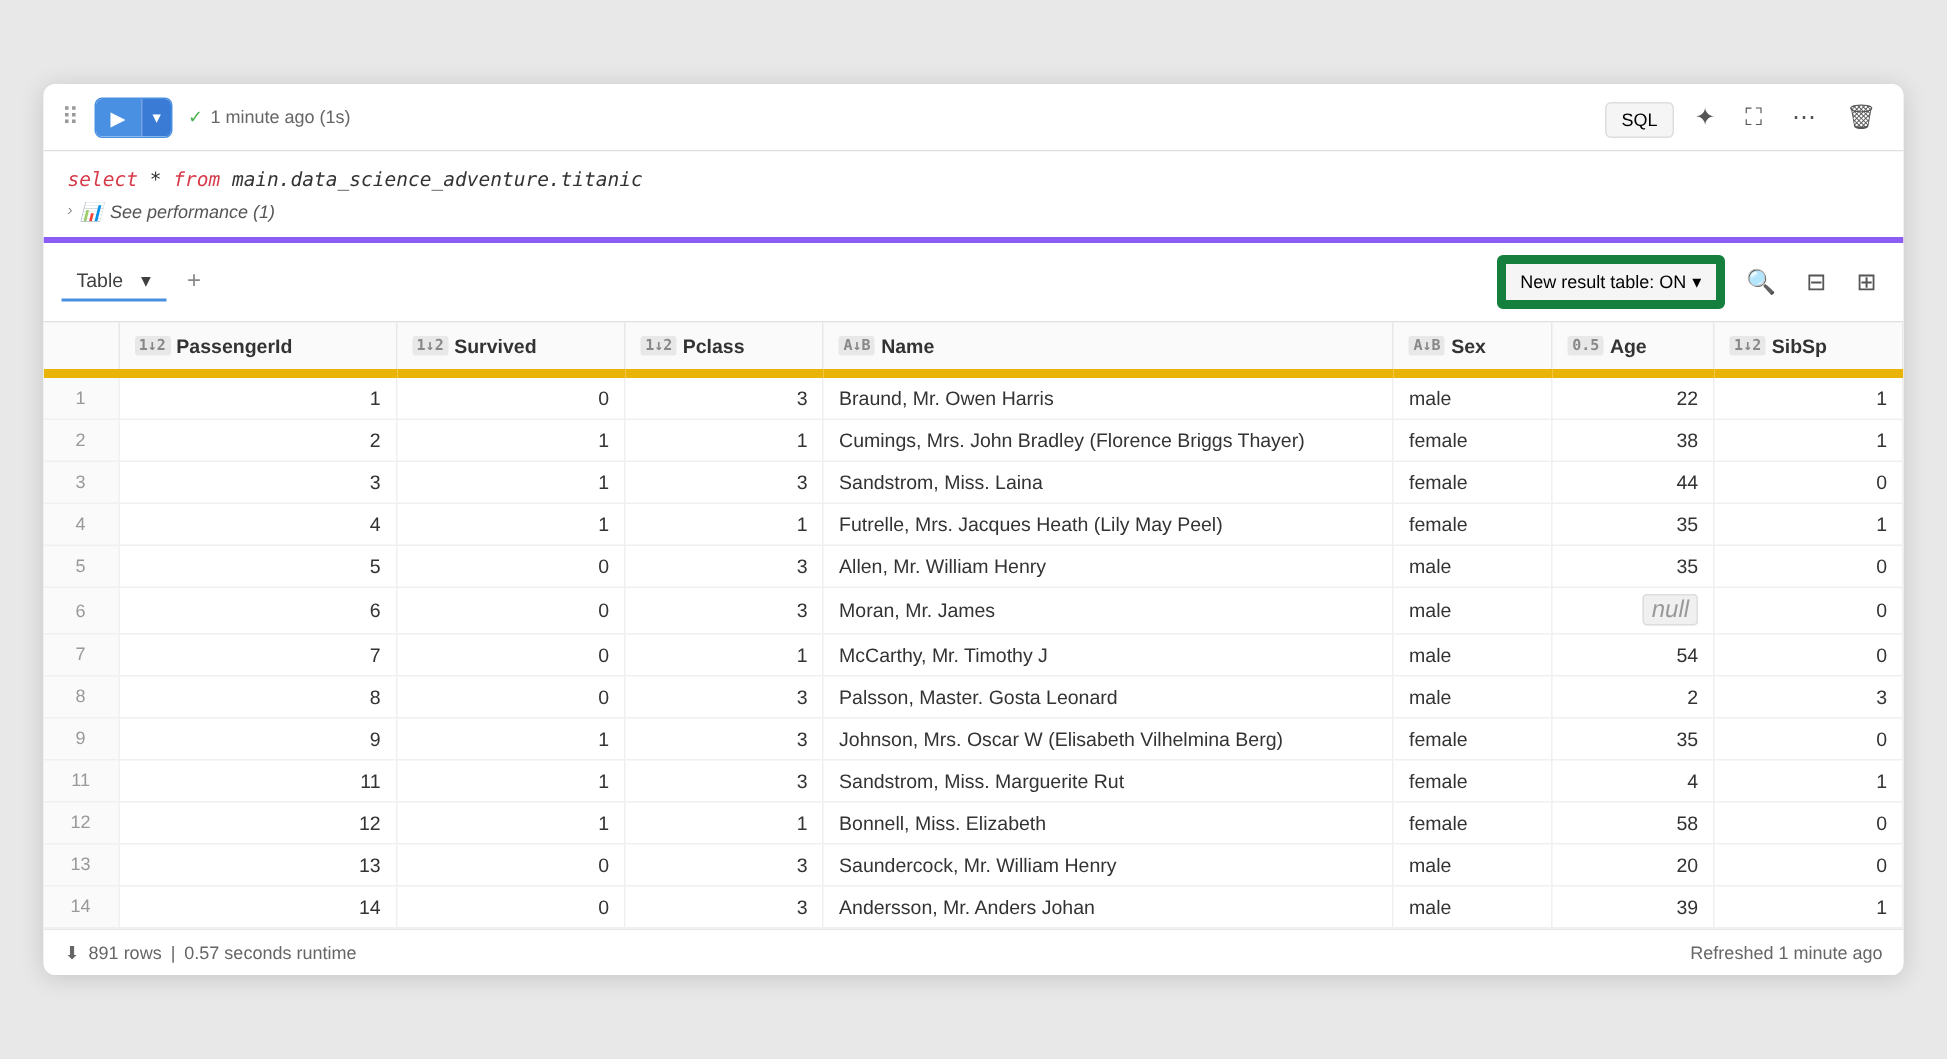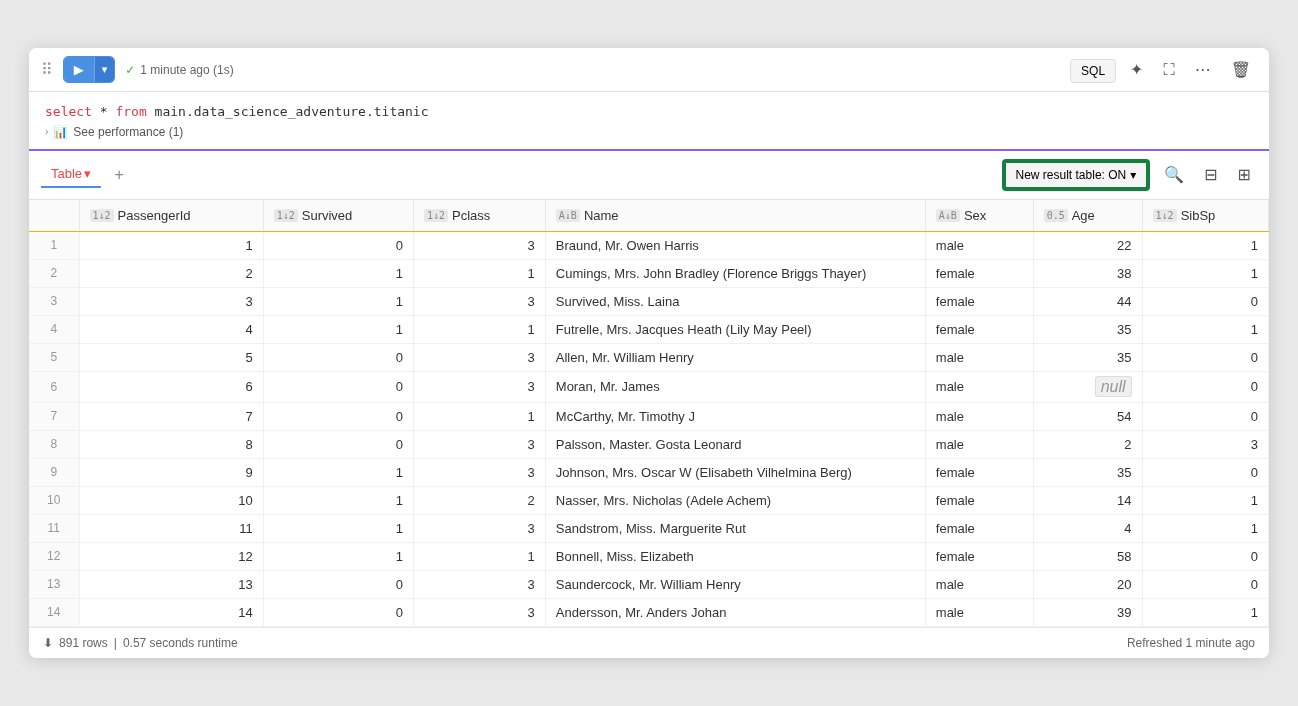--- a/index.html
+++ b/index.html
@@ -87,21 +87,22 @@
       cursor: pointer;
       color: #555;
       font-size: 16px;
       padding: 4px 6px;
       border-radius: 4px;
     }
     
     .code-area {
       padding: 10px 16px 8px;
       background: #fff;
-      border-bottom: 2px solid #8b5cf6;
+      border-bottom: 4px solid #8b5cf6;
+      font-style: italic;
     }
     .code-line {
       font-family: 'Consolas', 'Monaco', monospace;
       font-size: 13px;
       line-height: 1.6;
     }
     .kw-select { color: #d73a49; font-weight: 500; }
     .kw-from { color: #d73a49; font-weight: 500; }
     .code-normal { color: #333; }
     .code-path { color: #333; }
@@ -123,72 +124,72 @@
     .results-toolbar {
       display: flex;
       align-items: center;
       padding: 8px 12px;
       border-bottom: 1px solid #e0e0e0;
       gap: 8px;
     }
     .tab-btn {
       display: flex;
       align-items: center;
-      gap: 2px;
+      gap: 12px;
       padding: 5px 10px;
       border: none;
       background: none;
       cursor: pointer;
       font-size: 13px;
-      color: #ef4444;
+      color: #404040;
       border-bottom: 2px solid #4a90e2;
       font-weight: 500;
     }
     .tab-add-btn {
       background: none;
       border: none;
       cursor: pointer;
       color: #888;
       font-size: 16px;
       padding: 4px 6px;
     }
     .results-toolbar-right {
       margin-left: auto;
       display: flex;
       align-items: center;
       gap: 8px;
     }
     .result-table-btn {
       background: #f5f5f5;
-      border: 4px solid #15803d;
+      border: 6px solid #15803d;
       border-radius: 4px;
       padding: 5px 10px;
       cursor: pointer;
       font-size: 12px;
       display: flex;
       align-items: center;
       gap: 4px;
       margin-left: 24px;
     }
     
     .data-table-wrapper {
       overflow-x: auto;
     }
     .data-table {
       width: 100%;
       border-collapse: collapse;
       font-size: 13px;
     }
     .data-table th {
       background: #fafafa;
-      border-bottom: 1px solid #eab308;
+      border-bottom: 6px solid #eab308;
       border-right: 1px solid #e8e8e8;
       padding: 8px 10px;
       text-align: left;
-      font-weight: 400;
+      font-weight: 700;
       color: #333;
       white-space: nowrap;
     }
     .data-table th:first-child {
       width: 50px;
       text-align: center;
     }
     .data-table th .col-header {
       display: flex;
       align-items: center;
@@ -361,21 +362,21 @@
               <td>Cumings, Mrs. John Bradley (Florence Briggs Thayer)</td>
               <td>female</td>
               <td class="num">38</td>
               <td class="num">1</td>
             </tr>
             <tr>
               <td>3</td>
               <td class="num">3</td>
               <td class="num">1</td>
               <td class="num">3</td>
-              <td>Survived, Miss. Laina</td>
+              <td>Sandstrom, Miss. Laina</td>
               <td>female</td>
               <td class="num">44</td>
               <td class="num">0</td>
             </tr>
             <tr>
               <td>4</td>
               <td class="num">4</td>
               <td class="num">1</td>
               <td class="num">1</td>
               <td>Futrelle, Mrs. Jacques Heath (Lily May Peel)</td>
@@ -425,30 +426,20 @@
             </tr>
             <tr>
               <td>9</td>
               <td class="num">9</td>
               <td class="num">1</td>
               <td class="num">3</td>
               <td>Johnson, Mrs. Oscar W (Elisabeth Vilhelmina Berg)</td>
               <td>female</td>
               <td class="num">35</td>
               <td class="num">0</td>
-            </tr>
-            <tr>
-              <td>10</td>
-              <td class="num">10</td>
-              <td class="num">1</td>
-              <td class="num">2</td>
-              <td>Nasser, Mrs. Nicholas (Adele Achem)</td>
-              <td>female</td>
-              <td class="num">14</td>
-              <td class="num">1</td>
             </tr>
             <tr>
               <td>11</td>
               <td class="num">11</td>
               <td class="num">1</td>
               <td class="num">3</td>
               <td>Sandstrom, Miss. Marguerite Rut</td>
               <td>female</td>
               <td class="num">4</td>
               <td class="num">1</td>

